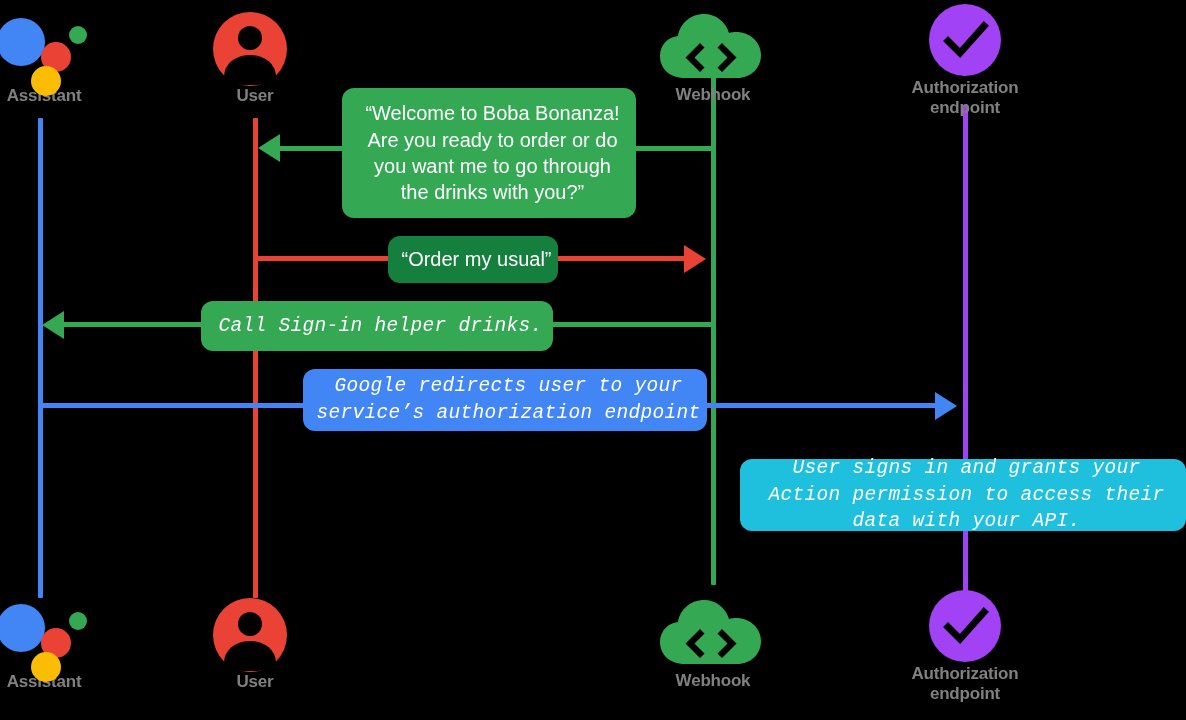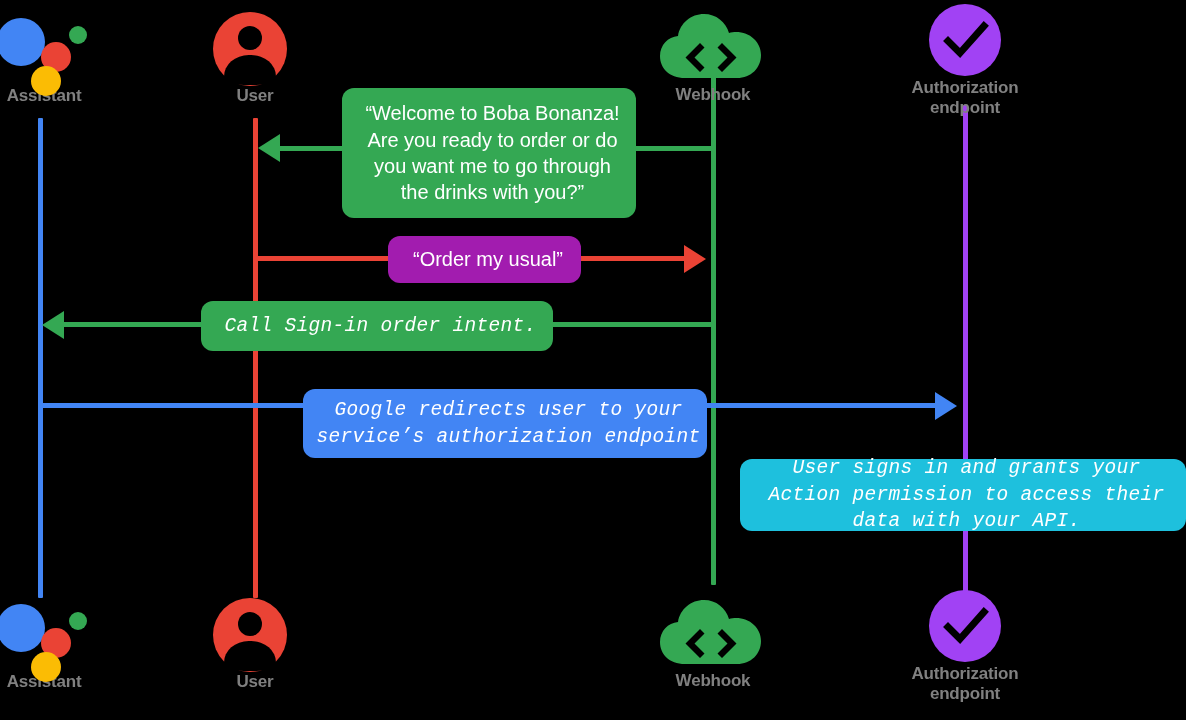--- a/index.html
+++ b/index.html
@@ -177,29 +177,29 @@
 
   <div class="msg-line" style="left:268px; top:146px; width:448px; background:#34a853;"></div>
   <div class="arrowhead arrow-left" style="left:258px; top:134px; border-right-color:#34a853;"></div>
   <div class="bubble bubble-sans" style="left:342px; top:88px; width:294px; height:130px; background:#34a853;">“Welcome to Boba Bonanza!
 Are you ready to order or do
 you want me to go through
 the drinks with you?”</div>
 
   <div class="msg-line" style="left:255px; top:256px; width:440px; background:#ea4335;"></div>
   <div class="arrowhead arrow-right" style="left:684px; top:245px; border-left-color:#ea4335;"></div>
-  <div class="bubble bubble-sans" style="left:388px; top:236px; width:193px; height:47px; background:#a21caf;">“Order my usual”</div>
+  <div class="bubble bubble-sans" style="left:388px; top:236px; width:170px; height:47px; background:#15803d;">“Order my usual”</div>
 
   <div class="msg-line" style="left:62px; top:322px; width:652px; background:#34a853;"></div>
   <div class="arrowhead arrow-left" style="left:42px; top:311px; border-right-color:#34a853;"></div>
-  <div class="bubble bubble-mono" style="left:201px; top:301px; width:352px; height:50px; background:#34a853;">Call Sign-in order intent.</div>
+  <div class="bubble bubble-mono" style="left:201px; top:301px; width:352px; height:50px; background:#34a853;">Call Sign-in helper drinks.</div>
 
   <div class="msg-line" style="left:40px; top:403px; width:905px; background:#4285f4;"></div>
   <div class="arrowhead arrow-right" style="left:935px; top:392px; border-left-color:#4285f4;"></div>
-  <div class="bubble bubble-mono" style="left:303px; top:389px; width:404px; height:69px; background:#4285f4;">Google redirects user to your
+  <div class="bubble bubble-mono" style="left:303px; top:369px; width:404px; height:62px; background:#4285f4;">Google redirects user to your
 service’s authorization endpoint</div>
 
   <div class="bubble bubble-mono" style="left:740px; top:459px; width:446px; height:72px; background:#1ec0dd;">User signs in and grants your
 Action permission to access their
 data with your API.</div>
 
   <div class="actor" style="left:-31px; top:594px;">
     <div class="icon-wrap">
       <span class="assist-dot assist-blue"></span>
       <span class="assist-dot assist-red"></span>

